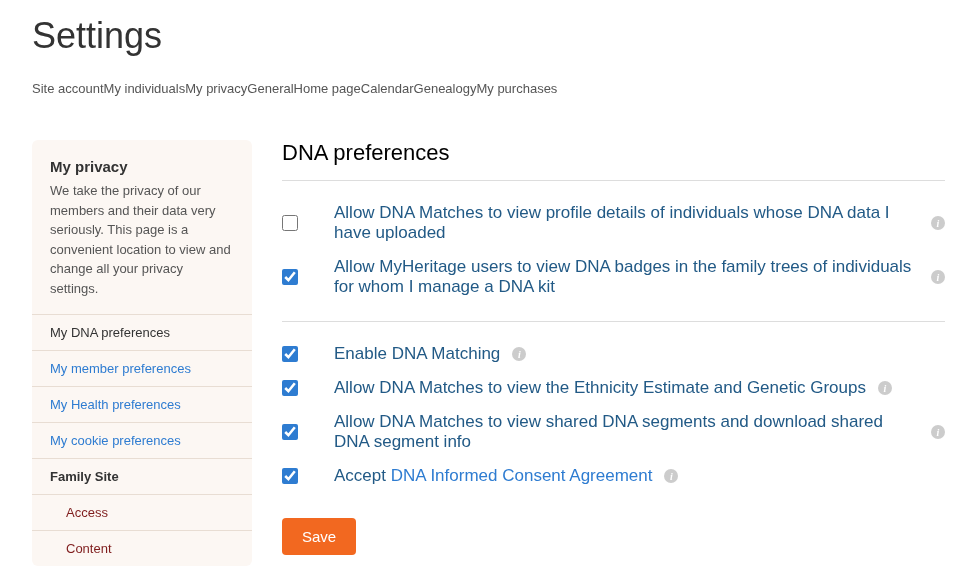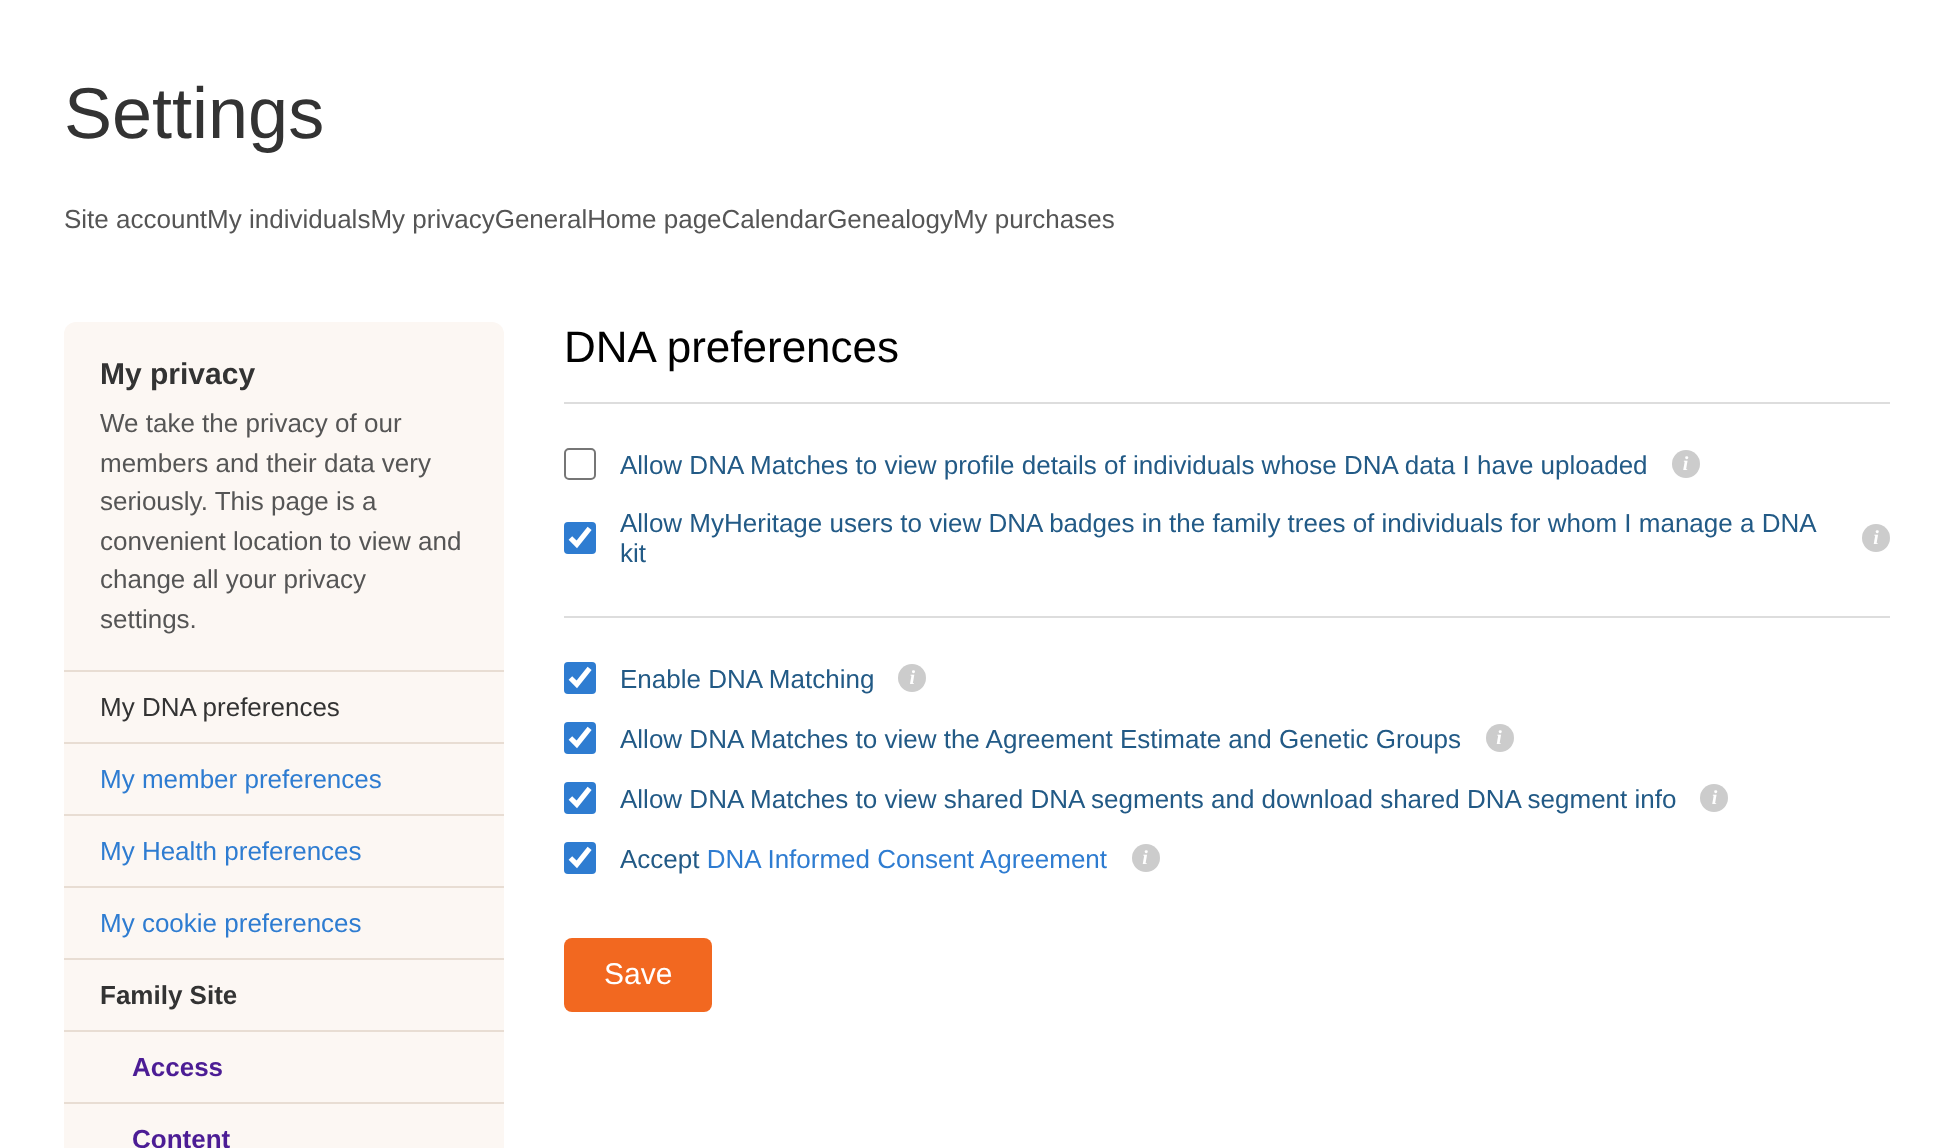--- a/index.html
+++ b/index.html
@@ -1,36 +1,36 @@
 <!DOCTYPE html>
 <html><head>
   <meta charset="utf-8">
   <style>
     * { margin: 0; padding: 0; box-sizing: border-box; }
     body { font-family: Arial, Helvetica, sans-serif; background: #fff; color: #333; font-size: 14px; }
     .container { width: 977px; margin: 0; padding: 0 32px; }
-    .page-title { font-size: 36px; font-weight: 400; color: #333; margin: 36px 0 20px 0; }
+    .page-title { font-size: 36px; font-weight: 400; color: #333; margin: 15px 0 20px 0; }
     .tabs { display: flex; border-bottom: none; margin-bottom: 40px; }
     .tab { color: #555; font-size: 13px; cursor: pointer; padding: 4px 0; }
     .layout { display: flex; gap: 30px; align-items: flex-start; }
     .sidebar { width: 220px; background: #fcf7f3; border-radius: 6px; padding: 18px 0 0 0; flex-shrink: 0; }
     .sidebar-heading { font-size: 15px; font-weight: bold; color: #333; padding: 0 18px 6px 18px; }
     .sidebar-desc { font-size: 13px; color: #555; line-height: 1.5; padding: 0 18px 16px 18px; }
     .sidebar-list { list-style: none; }
     .sidebar-item { padding: 10px 18px; border-top: 1px solid #e8ddd3; font-size: 13px; }
     .sidebar-item.link { color: #2e7cd1; cursor: pointer; }
     .sidebar-item.active { color: #333; font-weight: normal; }
     .sidebar-item.section { color: #333; font-weight: bold; }
-    .sidebar-item.sub { padding-left: 34px; color: #4c1d95; cursor: pointer; font-weight: bold; }
+    .sidebar-item.sub { padding-left: 34px; color: #7f1d1d; cursor: pointer; font-weight: normal; }
     .main { flex: 1; }
     .main-title { font-size: 22px; color: #000000; font-weight: 400; margin-bottom: 14px; }
     .hr { border: none; border-top: 1px solid #ddd; margin: 0 0 22px 0; }
     .checkbox-row { display: flex; align-items: center; gap: 12px; margin-bottom: 14px; }
     .checkbox-row input[type="checkbox"] { width: 16px; height: 16px; accent-color: #2e7cd1; cursor: pointer; flex-shrink: 0; }
-    .checkbox-row label { color: #225a86; font-size: 13px; cursor: pointer; }
+    .checkbox-row label { color: #225a86; font-size: 17px; cursor: pointer; margin-left: 24px; }
     .checkbox-row label a { color: #2e7cd1; text-decoration: none; }
     .info-icon { width: 14px; height: 14px; border-radius: 50%; background: #ccc; color: #fff; display: inline-flex; align-items: center; justify-content: center; font-size: 10px; font-style: italic; font-weight: bold; cursor: help; flex-shrink: 0; font-family: Georgia, serif; }
     .section-gap { height: 10px; }
     .kit-label { color: #225a86; font-size: 13px; margin: 10px 0 6px 0; display: block; }
     .kit-select { width: 260px; border: 1.5px solid #222; font-size: 13px; padding: 1px 2px; background: #fff; margin-bottom: 26px; }
     .save-btn { background: #f26820; color: #fff; border: none; border-radius: 4px; padding: 10px 20px; font-size: 15px; cursor: pointer; margin-top: 18px; }
   </style>
 </head>
 <body>
 
@@ -83,21 +83,21 @@
       <hr class="hr">
 
 
       <div class="checkbox-row">
         <input type="checkbox" checked="" style="">
         <label>Enable DNA Matching</label>
         <span class="info-icon">i</span>
       </div>
       <div class="checkbox-row">
         <input type="checkbox" checked="" style="">
-        <label>Allow DNA Matches to view the Agreement Estimate and Genetic Groups</label>
+        <label>Allow DNA Matches to view the Ethnicity Estimate and Genetic Groups</label>
         <span class="info-icon">i</span>
       </div>
       <div class="checkbox-row">
         <input type="checkbox" checked="" style="">
         <label>Allow DNA Matches to view shared DNA segments and download shared DNA segment info</label>
         <span class="info-icon">i</span>
       </div>
       <div class="checkbox-row">
         <input type="checkbox" checked="" style="">
         <label><span>Accept </span><a href="#">DNA Informed Consent Agreement</a></label>

